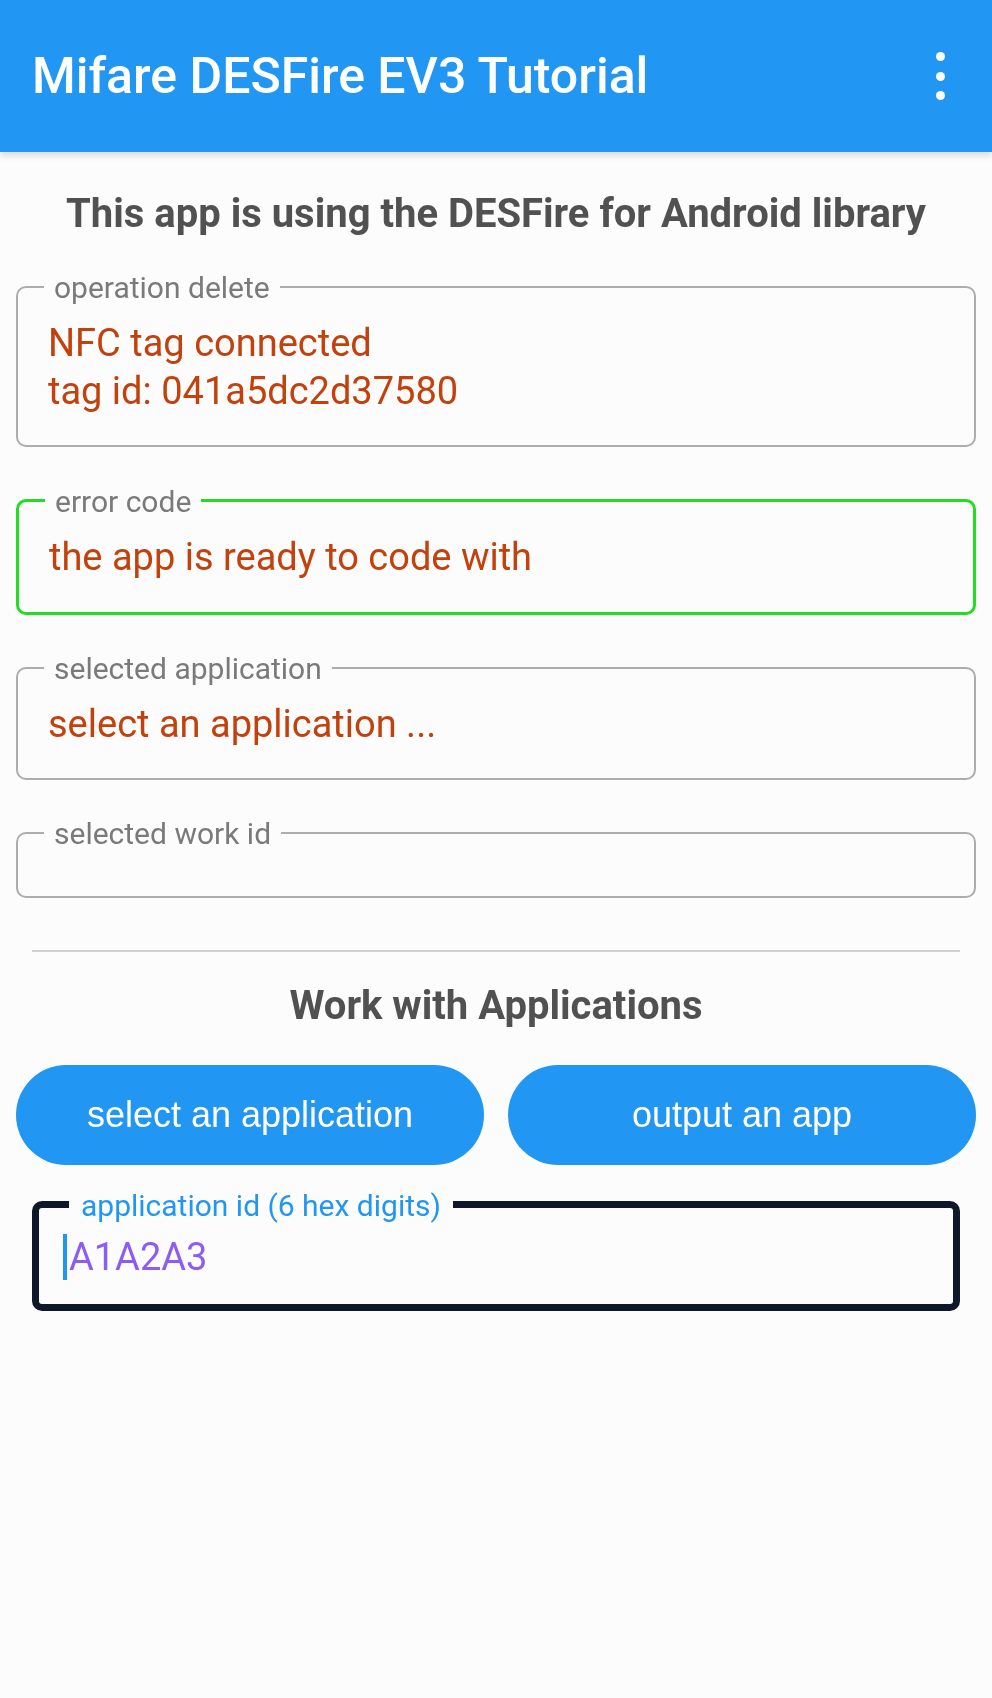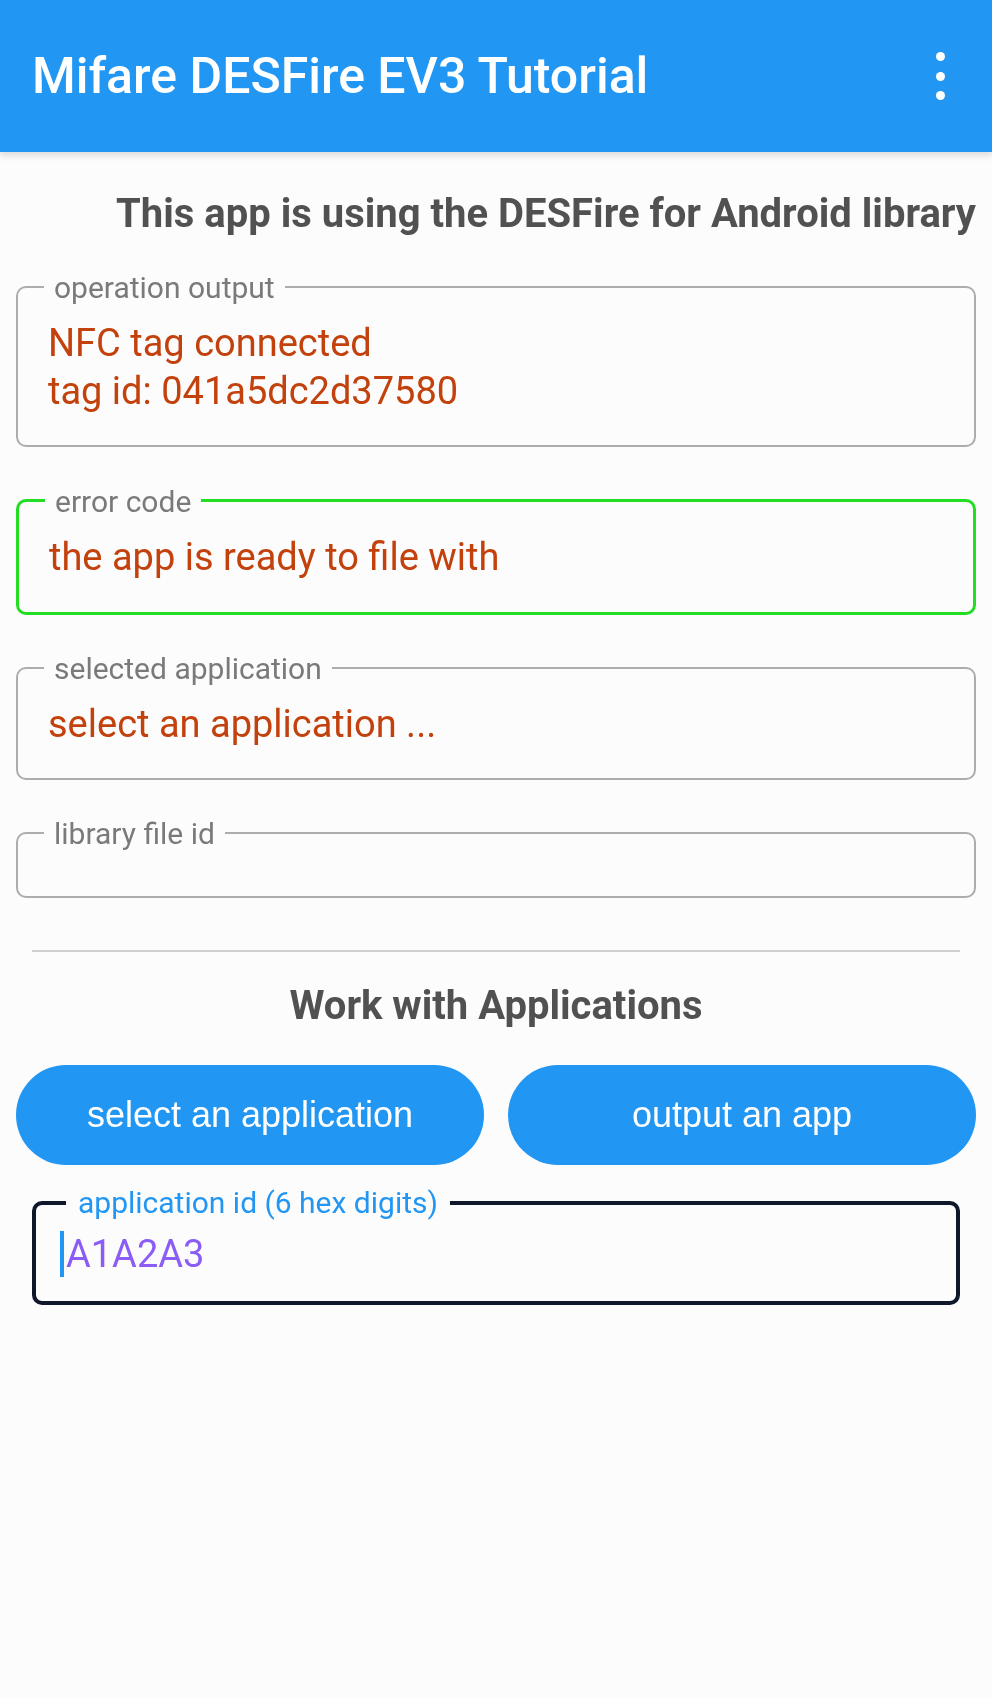--- a/index.html
+++ b/index.html
@@ -2,30 +2,30 @@
 <html><head>
 <meta charset="utf-8">
 <style>
   * { box-sizing: border-box; }
   html, body { margin:0; padding:0; font-family: Roboto, "Helvetica Neue", Arial, sans-serif; background:#fcfcfc; color:#444; width:992px; height:1698px; overflow:hidden; }
   .appbar { background:#2196f3; color:#fff; height:152px; display:flex; align-items:center; justify-content:space-between; padding:0 32px; box-shadow:0 4px 6px rgba(0,0,0,.12); }
   .appbar-title { font-size:50px; font-weight:500; }
   .menu-dots { width:40px; height:60px; display:flex; flex-direction:column; align-items:center; justify-content:space-between; padding:6px 0; }
   .menu-dots span { width:9px; height:9px; background:#fff; border-radius:50%; display:block; }
   .content { padding:36px 16px 0 16px; }
-  .subtitle { text-align:right; font-size:40px; font-weight:700; color:#515151; line-height:1.3; margin:0 0 46px 0; }
+  .subtitle { text-align:center; font-size:40px; font-weight:700; color:#515151; line-height:1.3; margin:0 0 46px 0; }
   .field { position:relative; border:2px solid #adadad; border-radius:10px; padding:32px 30px 30px 30px; margin-bottom:52px; }
   .field-label { position:absolute; top:-18px; left:26px; background:#fcfcfc; padding:0 10px; font-size:30px; color:#7a7a7a; }
   .field-value { font-size:38px; color:#c2410c; white-space:pre-line; line-height:1.25; word-break:break-word; }
   .field.green { border-color:#22dd22; border-width:3px; }
   .divider { border:none; border-top:2px solid #d0d0d0; margin:0 16px 30px 16px; }
   .section-title { text-align:center; font-size:40px; font-weight:700; color:#515151; margin:0 0 36px 0; }
   .button-row { display:flex; gap:24px; padding:0 0 36px 0; }
   .pill-button { flex:1 1 0; background:#2196f3; color:#fff; border:none; border-radius:56px; height:100px; font-size:36px; display:flex; align-items:center; justify-content:center; cursor:pointer; }
-  .input-field { position:relative; border:4px solid #0f172a; border-radius:10px; padding:26px 24px 24px 24px; margin:0 16px; }
+  .input-field { position:relative; border:7px solid #0f172a; border-radius:10px; padding:26px 24px 24px 24px; margin:0 16px; }
   .input-field-label { position:absolute; top:-20px; left:30px; background:#fcfcfc; padding:0 12px; font-size:30px; color:#2196f3; }
   .input-inner { display:flex; align-items:center; }
   .cursor { width:4px; height:46px; background:#2196f3; margin-right:2px; }
   .input-value { font-size:38px; color:#8b5cf6; outline:none; border:none; background:transparent; width:100%; font-family:inherit; }
 </style>
 </head>
 <body>
 
 <div class="appbar">
   <div class="appbar-title">Mifare DESFire EV3 Tutorial</div>
@@ -34,37 +34,37 @@
       <span></span>
       <span></span>
   </div>
 </div>
 
 <div class="content">
 
   <div class="subtitle">This app is using the DESFire for Android library</div>
 
   <div class="field">
-    <div class="field-label">operation output</div>
+    <div class="field-label">operation delete</div>
     <div class="field-value">NFC tag connected
 tag id: 041a5dc2d37580</div>
   </div>
 
   <div class="field green">
     <div class="field-label">error code</div>
-    <div class="field-value">the app is ready to file with</div>
+    <div class="field-value">the app is ready to code with</div>
   </div>
 
   <div class="field">
     <div class="field-label">selected application</div>
     <div class="field-value">select an application ...</div>
   </div>
 
   <div class="field">
-    <div class="field-label">library file id</div>
+    <div class="field-label">selected work id</div>
   </div>
 
   <hr class="divider">
 
   <div class="section-title">Work with Applications</div>
 
   <div class="button-row">
     <button class="pill-button">select an application</button>
     <button class="pill-button">output an app</button>
   </div>

